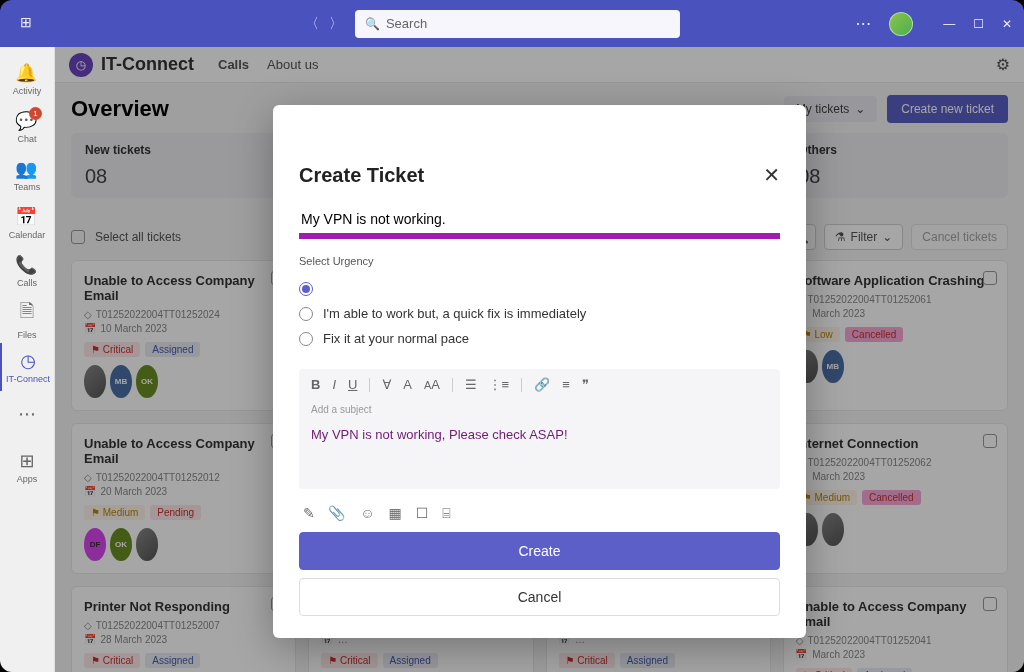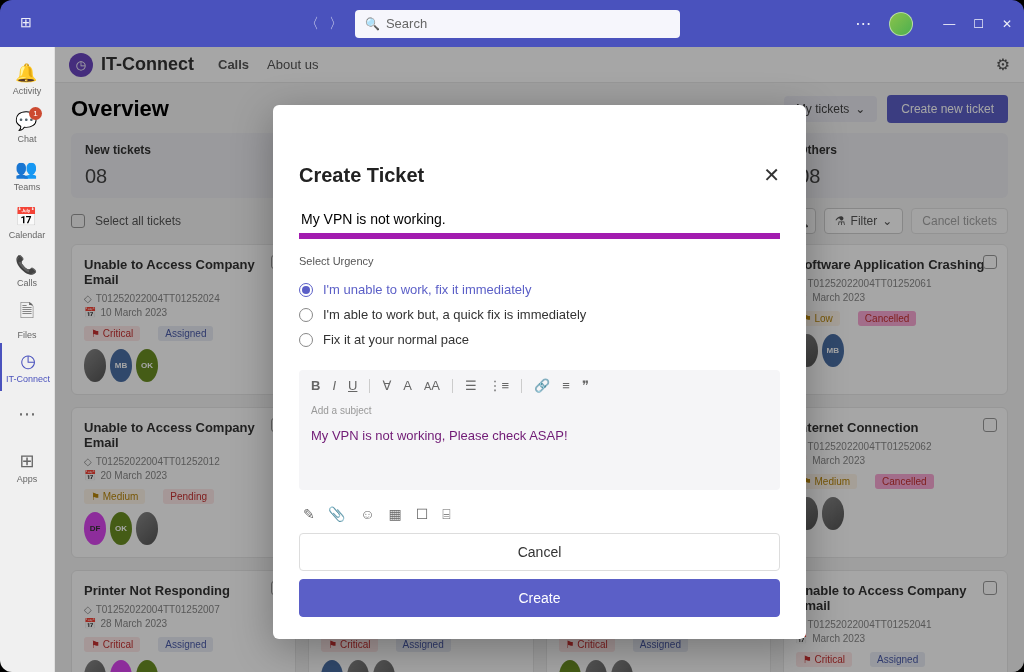--- a/index.html
+++ b/index.html
@@ -31,39 +31,39 @@
 .nav-link.active { font-weight: 600; }
 .gear { margin-left: auto; color: #555; font-size: 16px; }
 
 .content { padding: 12px 16px; }
 .ov-row { display: flex; align-items: center; justify-content: space-between; margin-bottom: 10px; }
 .ov-title { font-size: 22px; font-weight: 600; }
 .ov-actions { display: flex; gap: 10px; align-items: center; }
 .btn-light { background: #e8e8f0; padding: 6px 12px; border-radius: 4px; font-size: 12px; color: #444; display: flex; align-items: center; gap: 6px; cursor: pointer; }
 .btn-primary { background: #5b5fc7; color: white; padding: 7px 14px; border-radius: 4px; font-size: 12px; cursor: pointer; }
 
-.stats-row { display: flex; gap: 14px; margin-bottom: 10px; }
+.stats-row { display: flex; gap: 14px; margin-bottom: 26px; }
 .stat-card { flex: 1; background: #ededf2; border-radius: 6px; padding: 10px 14px; }
 .stat-label { font-size: 12px; font-weight: 600; color: #333; margin-bottom: 8px; }
 .stat-val { font-size: 20px; color: #444; }
 
 .toolbar-row { display: flex; align-items: center; gap: 10px; margin-bottom: 10px; }
 .chk { width: 14px; height: 14px; border: 1.5px solid #999; border-radius: 3px; }
 .sel-all { font-size: 12px; color: #555; }
 .tb-right { margin-left: auto; display: flex; gap: 8px; }
 .tb-btn { border: 1px solid #d0d0d0; background: white; border-radius: 4px; padding: 5px 10px; font-size: 12px; color: #555; display: flex; align-items: center; gap: 5px; cursor: pointer; }
 .tb-btn.disabled { opacity: 0.5; }
 .tb-icon { width: 28px; justify-content: center; }
 
 .tickets-grid { display: grid; grid-template-columns: repeat(4, 1fr); gap: 12px; }
 .ticket { background: white; border-radius: 6px; padding: 12px; border: 1px solid #e8e8e8; position: relative; }
 .ticket .chk { position: absolute; right: 10px; top: 10px; }
 .t-title { font-size: 13px; font-weight: 600; color: #333; margin-bottom: 6px; }
 .t-meta { font-size: 10px; color: #888; display: flex; align-items: center; gap: 4px; margin-bottom: 3px; }
-.t-tags { display: flex; gap: 18px; margin: 8px 0; }
+.t-tags { display: flex; gap: 5px; margin: 8px 0; }
 .tag { font-size: 10px; padding: 2px 7px; border-radius: 3px; }
 .tag.critical { background: #fde8e8; color: #c53030; }
 .tag.critical::before { content: "⚑ "; }
 .tag.assigned { background: #e8ecf5; color: #4a5aa8; }
 .tag.medium { background: #fef5e8; color: #b8860b; }
 .tag.medium::before { content: "⚑ "; }
 .tag.pending { background: #fde8e8; color: #c53030; }
 .tag.low { background: #fef5e8; color: #b8860b; }
 .tag.low::before { content: "⚑ "; }
 .tag.cancelled { background: #f9a8d4; color: #c53030; }
@@ -403,21 +403,20 @@
       <div class="modal">
         <div class="m-header">
           <div class="m-title">Create Ticket</div>
           <div class="m-close">✕</div>
         </div>
         <input class="m-input" value="My VPN is not working." style="">
         <div class="m-label">Select Urgency</div>
         <div class="radio-group">
           <div class="radio-item checked">
               <div class="radio checked"></div>
-              <span>I'm unable to work, fix it immediately</span>
             </div>
           <div class="radio-item">
               <div class="radio"></div>
               <span>I'm able to work but, a quick fix is immediately</span>
             </div>
           <div class="radio-item">
               <div class="radio"></div>
               <span>Fix it at your normal pace</span>
             </div>
         </div>
@@ -443,19 +442,19 @@
         </div>
         <div class="ed-footer">
           <span>✎</span>
           <span>📎</span>
           <span>☺</span>
           <span>▦</span>
           <span>☐</span>
           <span>⌸</span>
         </div>
         <div class="m-actions">
+          <div class="m-btn create">Create</div>
           <div class="m-btn cancel">Cancel</div>
-          <div class="m-btn create">Create</div>
         </div>
       </div>
     </div>
   </div>
 </div>
 
 </body></html>

